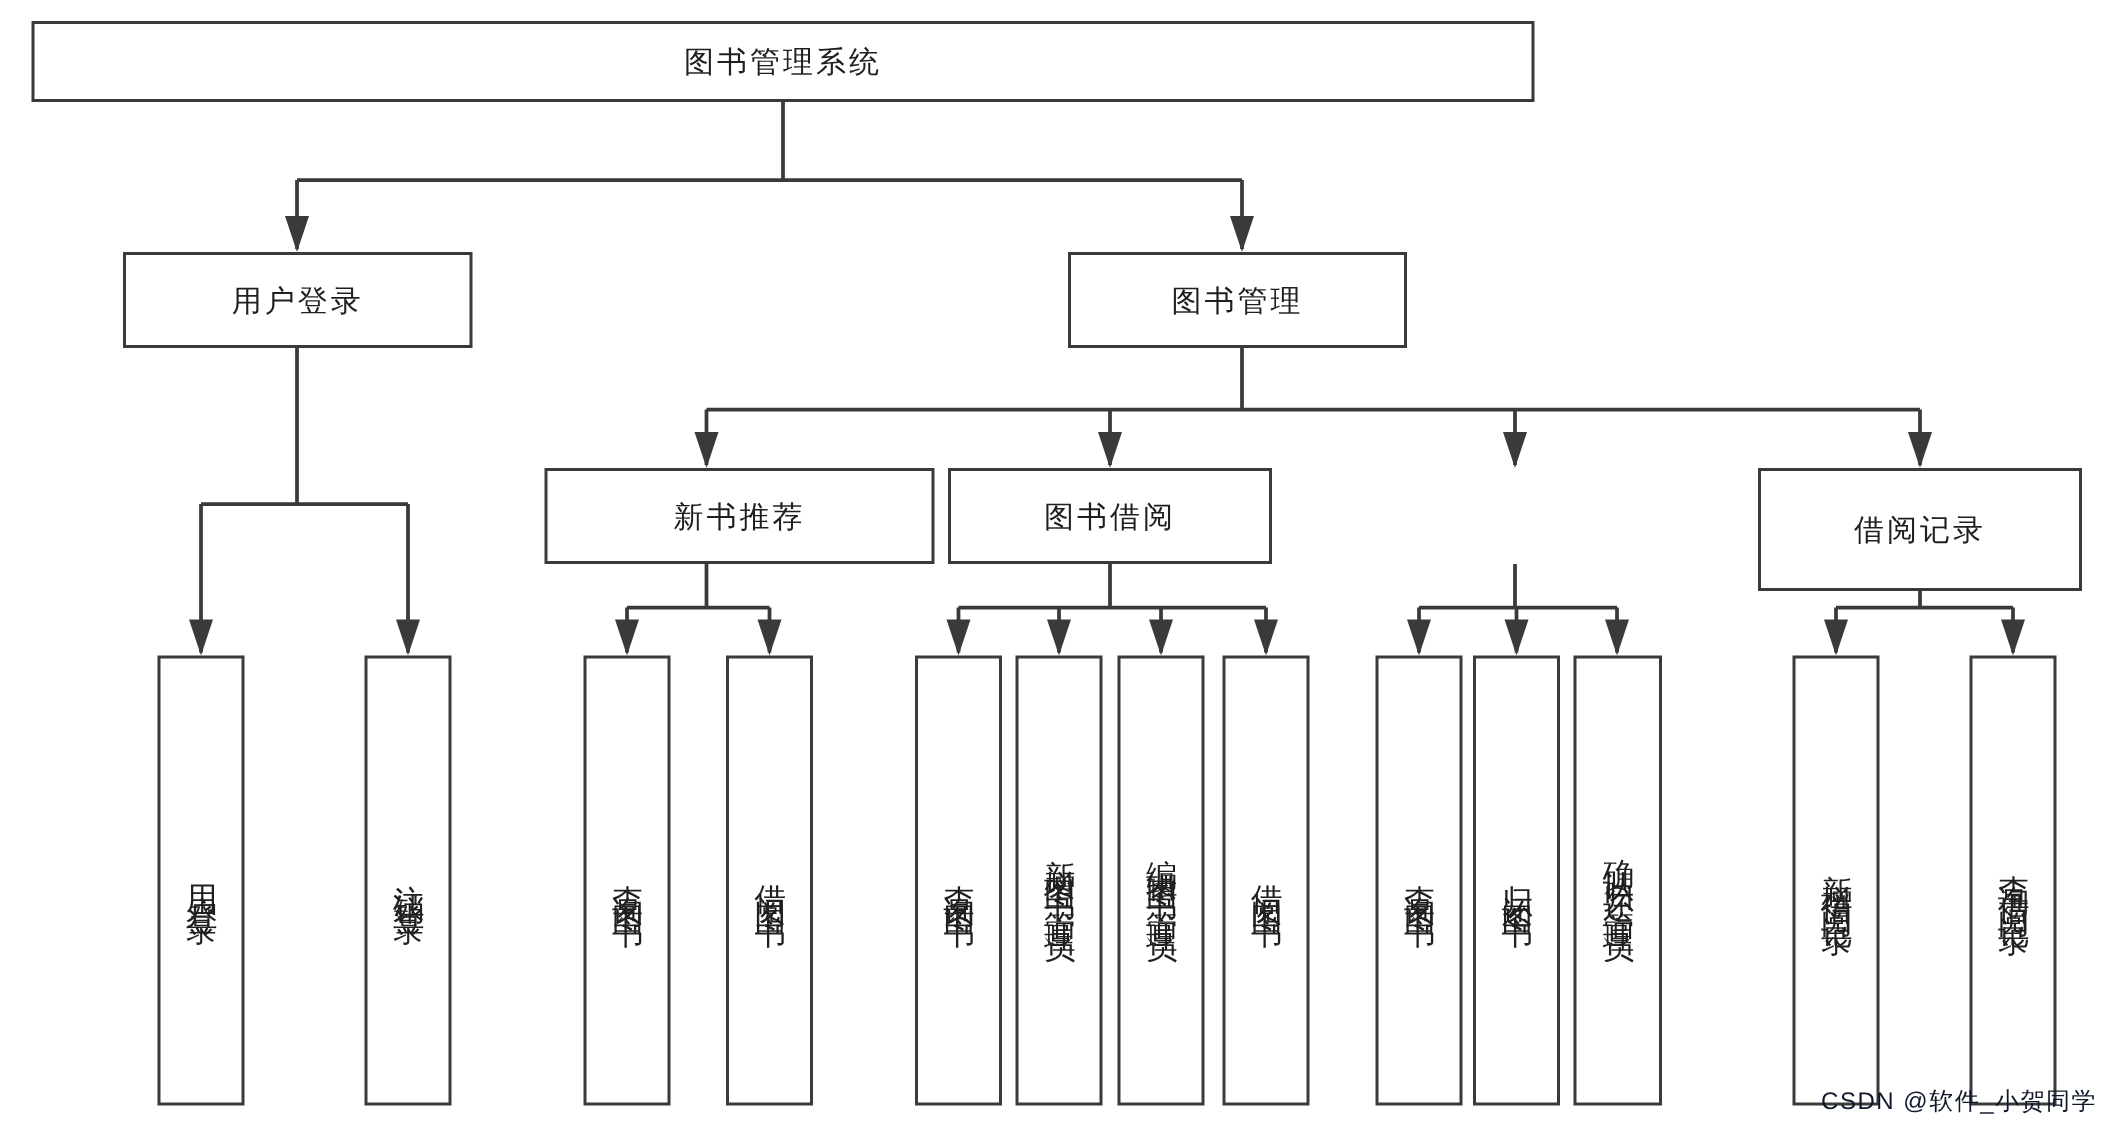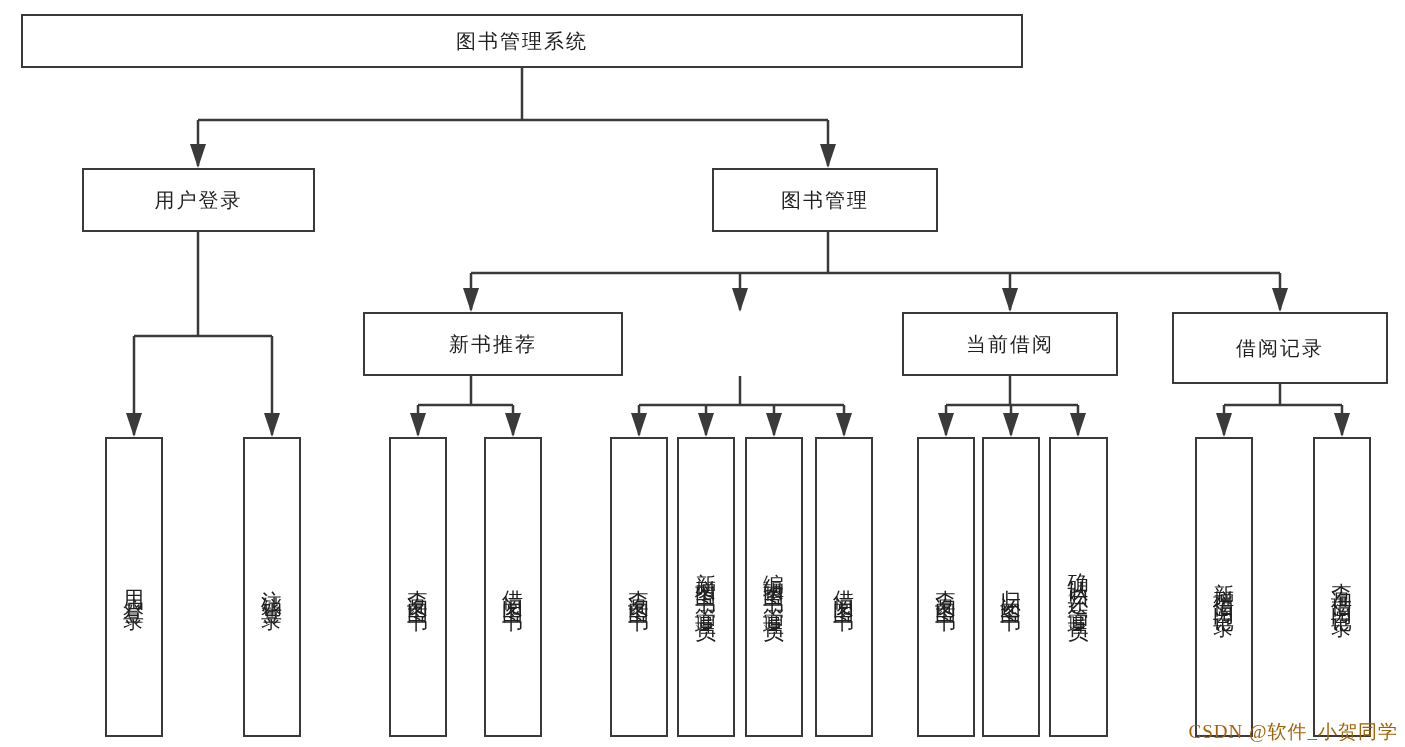--- a/index.html
+++ b/index.html
@@ -49,25 +49,24 @@
     writing-mode: vertical-rl;
     text-orientation: mixed;
     letter-spacing: 7px;
     line-height: 1;
     max-height: 288px;
   }
   .watermark {
     position: absolute;
     right: 7px;
     bottom: 2px;
-    color: #a16207;
-    font-size: 19px;
+    color: #0f172a;
+    font-size: 16px;
     letter-spacing: 1px;
     white-space: nowrap;
-    font-family: Liberation Serif, serif;
   }
 </style>
 </head>
 <body>
 
 <div id="canvas">
 
   <svg id="connectors" width="1405" height="747" viewBox="0 0 1405 747">
     <g stroke="#3a3a3a" stroke-width="2.5" fill="none">
       <path d="M522,68 V120 M198,120 H828 M198,120 V166 M828,120 V166"></path>
@@ -100,22 +99,22 @@
       <polygon points="1334,413 1350,413 1342,437"></polygon>
     </g>
   </svg>
 
   <div class="node" style="left:21px; top:14px; width:1002px; height:54px;">图书管理系统</div>
 
   <div class="node" style="left:82px; top:168px; width:233px; height:64px;">用户登录</div>
   <div class="node" style="left:712px; top:168px; width:226px; height:64px;">图书管理</div>
 
   <div class="node" style="left:363px; top:312px; width:260px; height:64px;">新书推荐</div>
-  <div class="node" style="left:902px; top:312px; width:216px; height:64px;">当前借阅</div>
-  <div class="node" style="left:1172px; top:312px; width:216px; height:72px;">借阅记录</div>
+  <div class="node" style="left:632px; top:312px; width:216px; height:64px;">图书借阅</div>
+  <div class="node" style="left:1172px; top:312px; width:216px; height:82px;">借阅记录</div>
 
   <div class="leaf" style="left:105px; top:437px; width:58px; height:300px;">
     <span class="vtext">用户登录</span>
   </div>
   <div class="leaf" style="left:243px; top:437px; width:58px; height:300px;">
     <span class="vtext">注销登录</span>
   </div>
 
   <div class="leaf" style="left:389px; top:437px; width:58px; height:300px;">
     <span class="vtext">查询图书</span>

